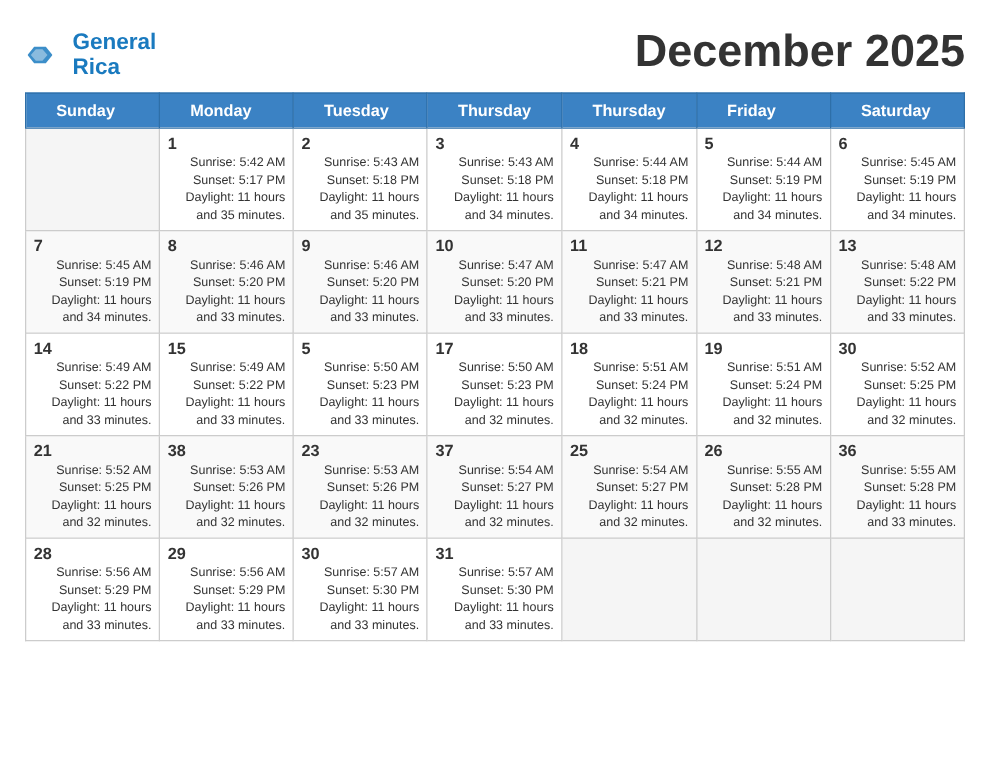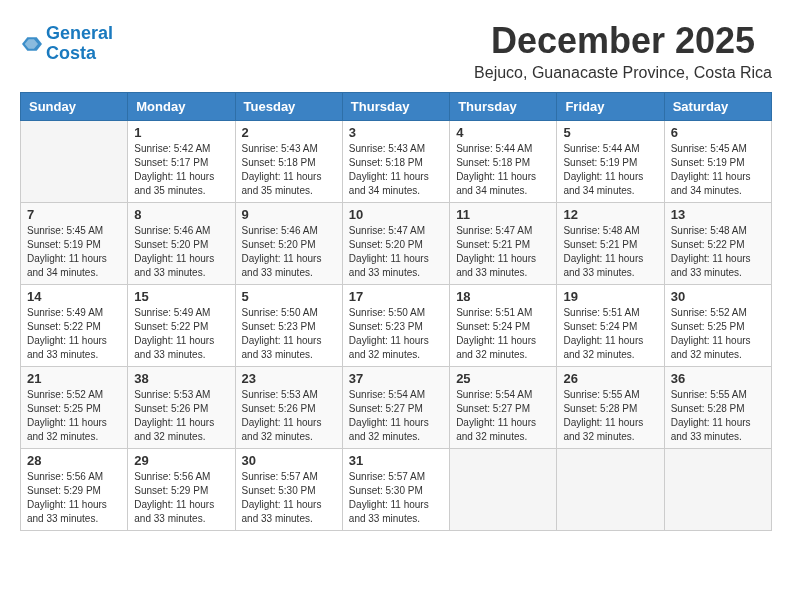--- a/index.html
+++ b/index.html
@@ -13,37 +13,38 @@
     .header-section {
       display: flex;
       align-items: flex-start;
       justify-content: space-between;
       margin-bottom: 10px;
     }
     .logo {
       display: flex;
       align-items: center;
       margin-top: 4px;
+      gap: 12px;
     }
     .logo-text {
       font-size: 18px;
       font-weight: bold;
       color: #333;
       line-height: 1.1;
     }
     .logo-text span {
       color: #1a7abf;
     }
     .logo-icon {
       width: 20px;
       height: 20px;
       margin-left: 2px;
     }
     .title-block {
-      text-align: center;
+      text-align: left;
     }
     .main-title {
       font-size: 36px;
       font-weight: bold;
       color: #333;
     }
     .subtitle {
       font-size: 16px;
       color: #333;
       margin-top: 2px;
@@ -51,21 +52,21 @@
     .calendar {
       width: 100%;
       border-collapse: collapse;
       border: 1px solid #ccc;
     }
     .calendar th {
       background-color: #3b82c4;
       color: #fff;
       font-size: 13px;
       font-weight: bold;
-      padding: 6px 8px;
+      padding: 6px 24px;
       text-align: left;
       border: 1px solid #2e6fa8;
     }
     .calendar td {
       vertical-align: top;
       border: 1px solid #ccc;
       padding: 4px 6px;
       width: 107px;
       min-height: 80px;
       font-size: 10.5px;
@@ -78,47 +79,47 @@
     .day-number {
       font-size: 13px;
       font-weight: bold;
       margin-bottom: 2px;
       display: block;
     }
     .day-info {
       font-size: 10px;
       line-height: 1.4;
       color: #333;
+      text-align: right;
     }
     .empty-cell {
       background: #f5f5f5 !important;
     }
   </style>
 </head>
 <body>
 
 <div>
   <div class="header-section">
     <div class="logo">
       <svg class="logo-icon" viewBox="0 0 30 30">
         <polygon points="22,5 30,15 22,25 8,25 0,15 8,5" fill="#1a7abf" opacity="0.85"></polygon>
         <polygon points="18,8 24,15 18,22 10,22 4,15 10,8" fill="#fff" opacity="0.4"></polygon>
       </svg>
       <div style="margin-left:4px;">
         <div class="logo-text">
           <span>General</span>
         </div>
         <div class="logo-text">
-          <span style="color:#1a7abf;">Costa</span>
+          <span style="color:#1a7abf;">Rica</span>
         </div>
       </div>
     </div>
     <div class="title-block">
       <div class="main-title">December 2025</div>
-      <div class="subtitle">Bejuco, Guanacaste Province, Costa Rica</div>
     </div>
   </div>
 
   <table class="calendar">
     <thead>
       <tr>
         <th>Sunday</th>
         <th>Monday</th>
         <th>Tuesday</th>
         <th>Thursday</th>

